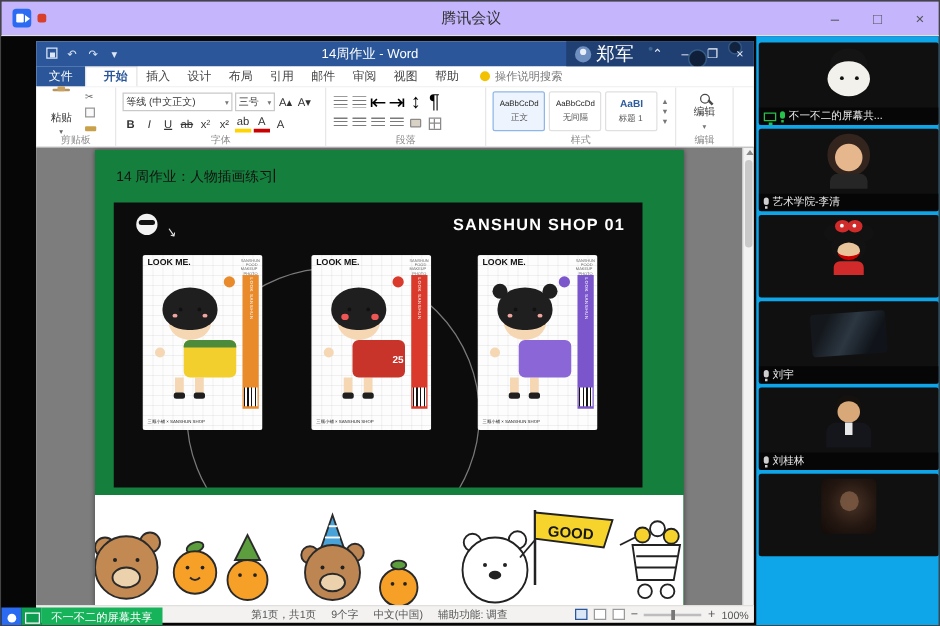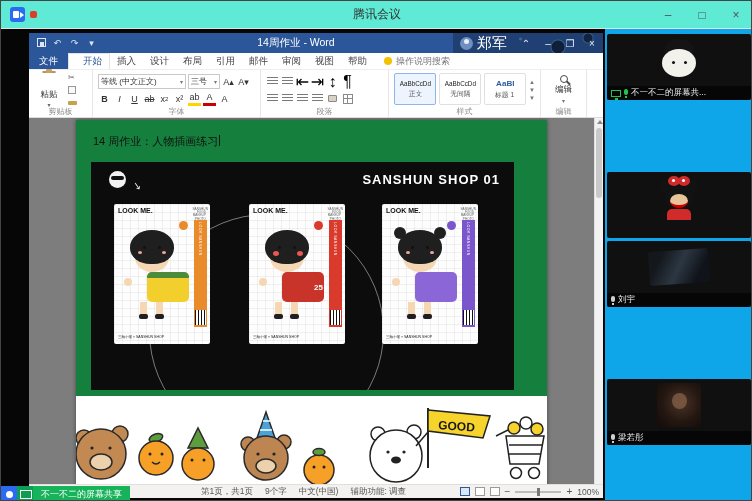--- a/index.html
+++ b/index.html
@@ -1,20 +1,20 @@
 <!DOCTYPE html>
 <html><head>
 <meta charset="utf-8">
 <style>
   html,body{margin:0;padding:0;background:#2a2a2a;}
   *{box-sizing:border-box;font-family:"Liberation Sans",sans-serif;}
   #app{position:relative;width:752px;height:501px;background:#000;overflow:hidden;border:1px solid #444;}
 
   
-  .mtbar{position:absolute;left:0;top:0;width:752px;height:28px;background:#5eead4;border-bottom:1px solid #e3e3e3;display:flex;align-items:center;}
+  .mtbar{position:absolute;left:0;top:0;width:752px;height:28px;background:#c4b5fd;border-bottom:1px solid #e3e3e3;display:flex;align-items:center;}
   .mt-logo{width:15px;height:15px;border-radius:3px;background:#2a6bf2;margin-left:9px;position:relative;}
   .mt-logo::after{content:"";position:absolute;left:3px;top:4px;width:6px;height:7px;background:#fff;border-radius:1px;}
   .mt-logo::before{content:"";position:absolute;right:1px;top:5px;border-left:4px solid #fff;border-top:3px solid transparent;border-bottom:3px solid transparent;}
   .mt-dot{width:7px;height:7px;border-radius:2px;background:#d8402a;margin-left:5px;}
   .mt-title{position:absolute;left:0;right:0;text-align:center;font-size:12px;color:#333;}
   .mt-ctl{position:absolute;right:0;top:0;height:28px;display:flex;}
   .mt-ctl span{width:34px;height:28px;display:flex;align-items:center;justify-content:center;font-size:12px;color:#555;cursor:default;}
 
   
   .stage{position:absolute;left:0;top:28px;width:604px;height:473px;background:#060606;}
@@ -35,21 +35,21 @@
   .wt-right{position:absolute;right:0;top:0;height:20px;display:flex;align-items:center;z-index:3;}
   .user{display:flex;align-items:center;gap:4px;margin-right:8px;}
   .user .uav{width:13px;height:13px;border-radius:50%;background:#6f8fc0;position:relative;}
   .user .uav::after{content:"";position:absolute;left:4px;top:2px;width:5px;height:5px;border-radius:50%;background:#e8eef8;}
   .user .uname{font-size:15px;color:#fff;}
   .wt-right .wbtn{width:22px;height:20px;display:flex;align-items:center;justify-content:center;color:#e8eef8;font-size:10px;}
 
   .wtabs{height:17px;background:#fff;display:flex;align-items:stretch;flex:none;border-bottom:1px solid #eee;}
   .ftab{background:#2b579a;color:#fff;font-size:9.5px;padding:0 10px;display:flex;align-items:center;}
   .tab{font-size:9.5px;color:#444;padding:0 7px;display:flex;align-items:center;}
-  .tab.sel{color:#2b579a;border:1px solid #e3e3e3;border-bottom:none;background:#fff;font-weight:normal;padding-left:14px;}
+  .tab.sel{color:#2b579a;border:1px solid #e3e3e3;border-bottom:none;background:#fff;font-weight:bold;padding-left:14px;}
   .assist{display:flex;align-items:center;gap:4px;margin-left:10px;}
   .bulb{width:8px;height:8px;border-radius:50%;background:#f2c200;}
   .assist span{font-size:9px;color:#777;}
 
   
   .ribbon{height:48px;background:#fff;border-bottom:1px solid #dcdcdc;display:flex;flex:none;}
   .grp{position:relative;border-right:1px solid #e7e7e7;padding:3px 5px 11px 5px;}
   .grp-label{position:absolute;bottom:0;left:0;right:0;text-align:center;font-size:8px;color:#8d8d8d;}
   .clip{width:64px;display:flex;gap:4px;}
   .paste{display:flex;flex-direction:column;align-items:center;justify-content:center;width:30px;}
@@ -608,20 +608,33 @@
             <span class="e2"></span>
           </div>
         </div>
       <div class="tl">
         <span class="mon"></span>
         <span class="mic on"></span>
         <span class="nm">不一不二的屏幕共...</span>
       </div>
     </div>
 
+    <div class="tile t1">
+      <div class="avwrap">
+          <div class="av2">
+            <span class="hr"></span>
+            <span class="f"></span>
+            <span class="bd"></span>
+          </div>
+        </div>
+      <div class="tl">
+        <span class="mic"></span>
+        <span class="nm">艺术学院-李清</span>
+      </div>
+    </div>
 
     <div class="tile t2">
       <div class="avwrap">
           <div class="av3">
             <span class="ear1"></span>
             <span class="ear2"></span>
             <span class="hd"></span>
             <span class="fc"></span>
             <span class="bw1"></span>
             <span class="bw2"></span>
@@ -633,26 +646,36 @@
     <div class="tile t3">
       <div class="avwrap">
           <div class="av4"></div>
         </div>
       <div class="tl">
         <span class="mic"></span>
         <span class="nm">刘宇</span>
       </div>
     </div>
 
+    <div class="tile t4">
+      <div class="avwrap">
+          <div class="av5">
+            <span class="hr"></span>
+            <span class="f"></span>
+            <span class="bd"></span>
+            <span class="sh"></span>
+          </div>
+        </div>
+      <div class="tl">
+        <span class="mic"></span>
+        <span class="nm">刘桂林</span>
+      </div>
+    </div>
 
     <div class="tile t5">
       <div class="avwrap">
           <div class="av6">
             <span class="f"></span>
           </div>
         </div>
-      <div class="tl">
-        <span class="mic"></span>
-        <span class="nm">梁若彤</span>
-      </div>
     </div>
   </div>
 </div>
 
 </body></html>

